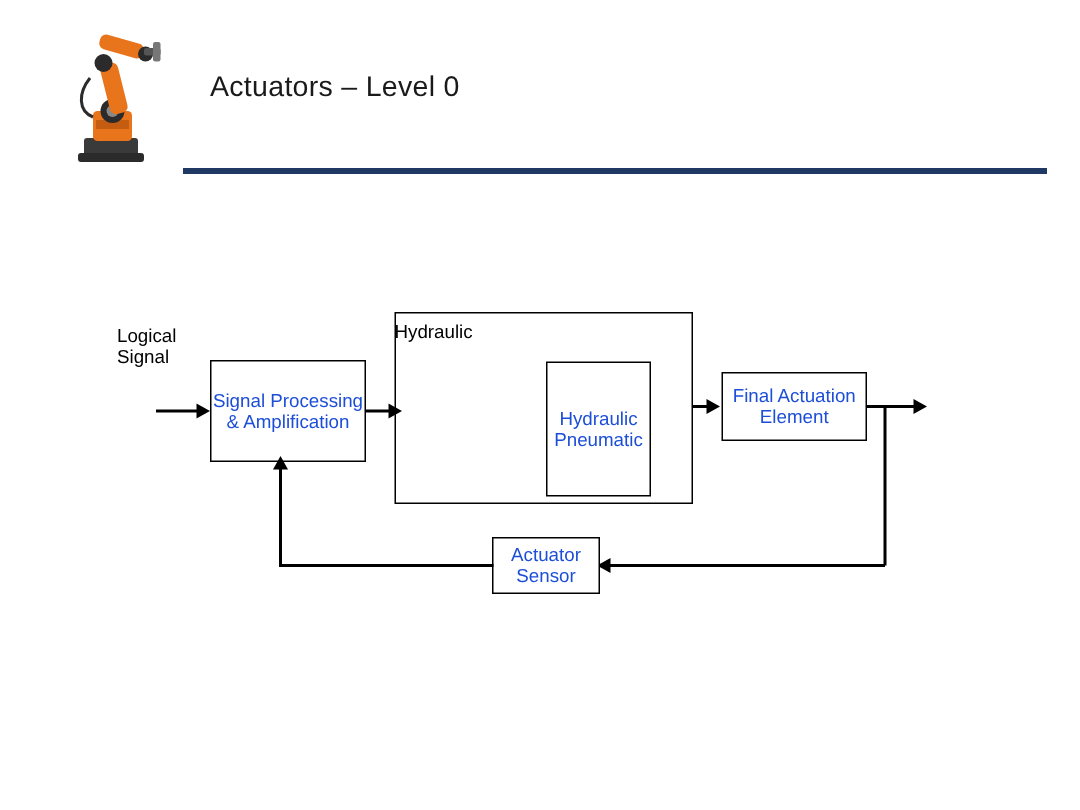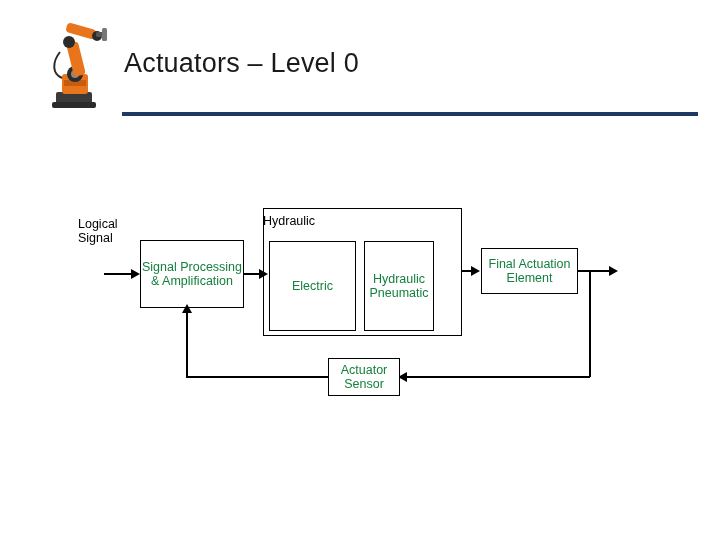--- a/index.html
+++ b/index.html
@@ -19,23 +19,23 @@
   
   #robot-logo {
     position: absolute;
     left: 40px;
     top: 18px;
     width: 72px;
     height: 92px;
   }
   #page-title {
     position: absolute;
-    left: 124px;
+    left: 140px;
     top: 48px;
-    font-size: 27px;
+    font-size: 19px;
     color: #1a1a1a;
     letter-spacing: 0.2px;
     white-space: nowrap;
   }
   #title-rule {
     position: absolute;
     left: 122px;
     top: 112px;
     width: 576px;
     height: 4px;
@@ -54,21 +54,21 @@
     position: absolute;
     border: 1px solid #000000;
     background: #ffffff;
     box-sizing: border-box;
     display: flex;
     align-items: center;
     justify-content: center;
     text-align: center;
     font-size: 12.5px;
     line-height: 1.15;
-    color: #15803d;
+    color: #1d4ed8;
   }
   .label {
     position: absolute;
     font-size: 12.5px;
     line-height: 1.15;
     color: #000000;
     white-space: pre-line;
   }
   .line {
     position: absolute;
@@ -169,21 +169,20 @@
 
   <div class="line hline" style="left:104px; top:273px; width:28px;"></div>
   <div class="arrow-r" style="left:131px; top:269px;"></div>
 
   <div class="box" id="box-signal" style="white-space:pre-line;">Signal Processing
 &amp; Amplification</div>
 
   <div class="line hline" style="left:244px; top:273px; width:17px;"></div>
   <div class="arrow-r" style="left:259px; top:269px;"></div>
 
-  <div class="box" id="box-electric" style="white-space:pre-line;">Electric</div>
 
   <div class="box" id="box-hydraulic" style="white-space:pre-line;">Hydraulic
 Pneumatic</div>
 
   <div class="line hline" style="left:462px; top:270px; width:12px;"></div>
   <div class="arrow-r" style="left:471px; top:266px;"></div>
 
   <div class="box" id="box-final" style="white-space:pre-line;text-align:center;">Final Actuation
 Element</div>
 

